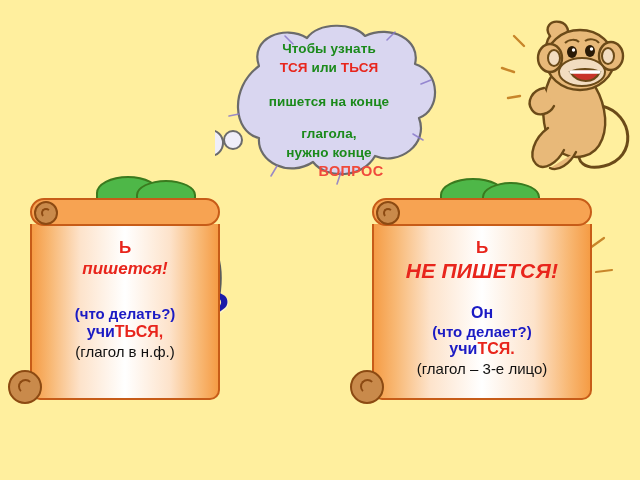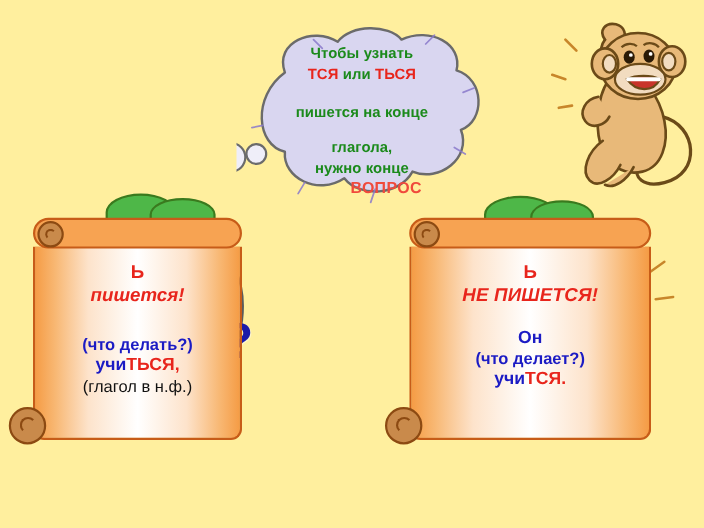--- a/index.html
+++ b/index.html
@@ -193,21 +193,21 @@
     font-size: 17px;
     color: #E8251C;
     margin-bottom: 1px;
   }
   .s-verdict {
     font-weight: bold;
     font-size: 17px;
     color: #E8251C;
     font-style: italic;
   }
-  .s-verdict.wide { font-size: 17px; letter-spacing: 0.2px; }
+  .s-verdict.wide { font-size: 21px; letter-spacing: 0.2px; }
   .s-gap { height: 26px; }
   .s-gap-sm { height: 20px; }
   .s-pron {
     font-weight: bold;
     font-size: 16px;
     color: #1B1BC4;
   }
   .s-q {
     font-weight: bold;
     font-size: 15px;
@@ -381,16 +381,17 @@
       <span class="scroll-curl"></span>
     </div>
     <div class="scroll-body">
       <span class="scroll-bottom-curl"></span>
       <div class="s-line s-soft">Ь</div>
       <div class="s-line s-verdict wide">НЕ ПИШЕТСЯ!</div>
       <div class="s-gap-sm"></div>
       <div class="s-line s-pron">Он</div>
       <div class="s-line s-q">(что делает?)</div>
       <div class="s-line s-word"><span>учи</span><span class="suffix">ТСЯ</span><span class="suffix">.</span></div>
+      <div class="s-line s-note">(глагол – 3-е лицо)</div>
     </div>
   </div>
 
 </div>
 
 </body></html>

